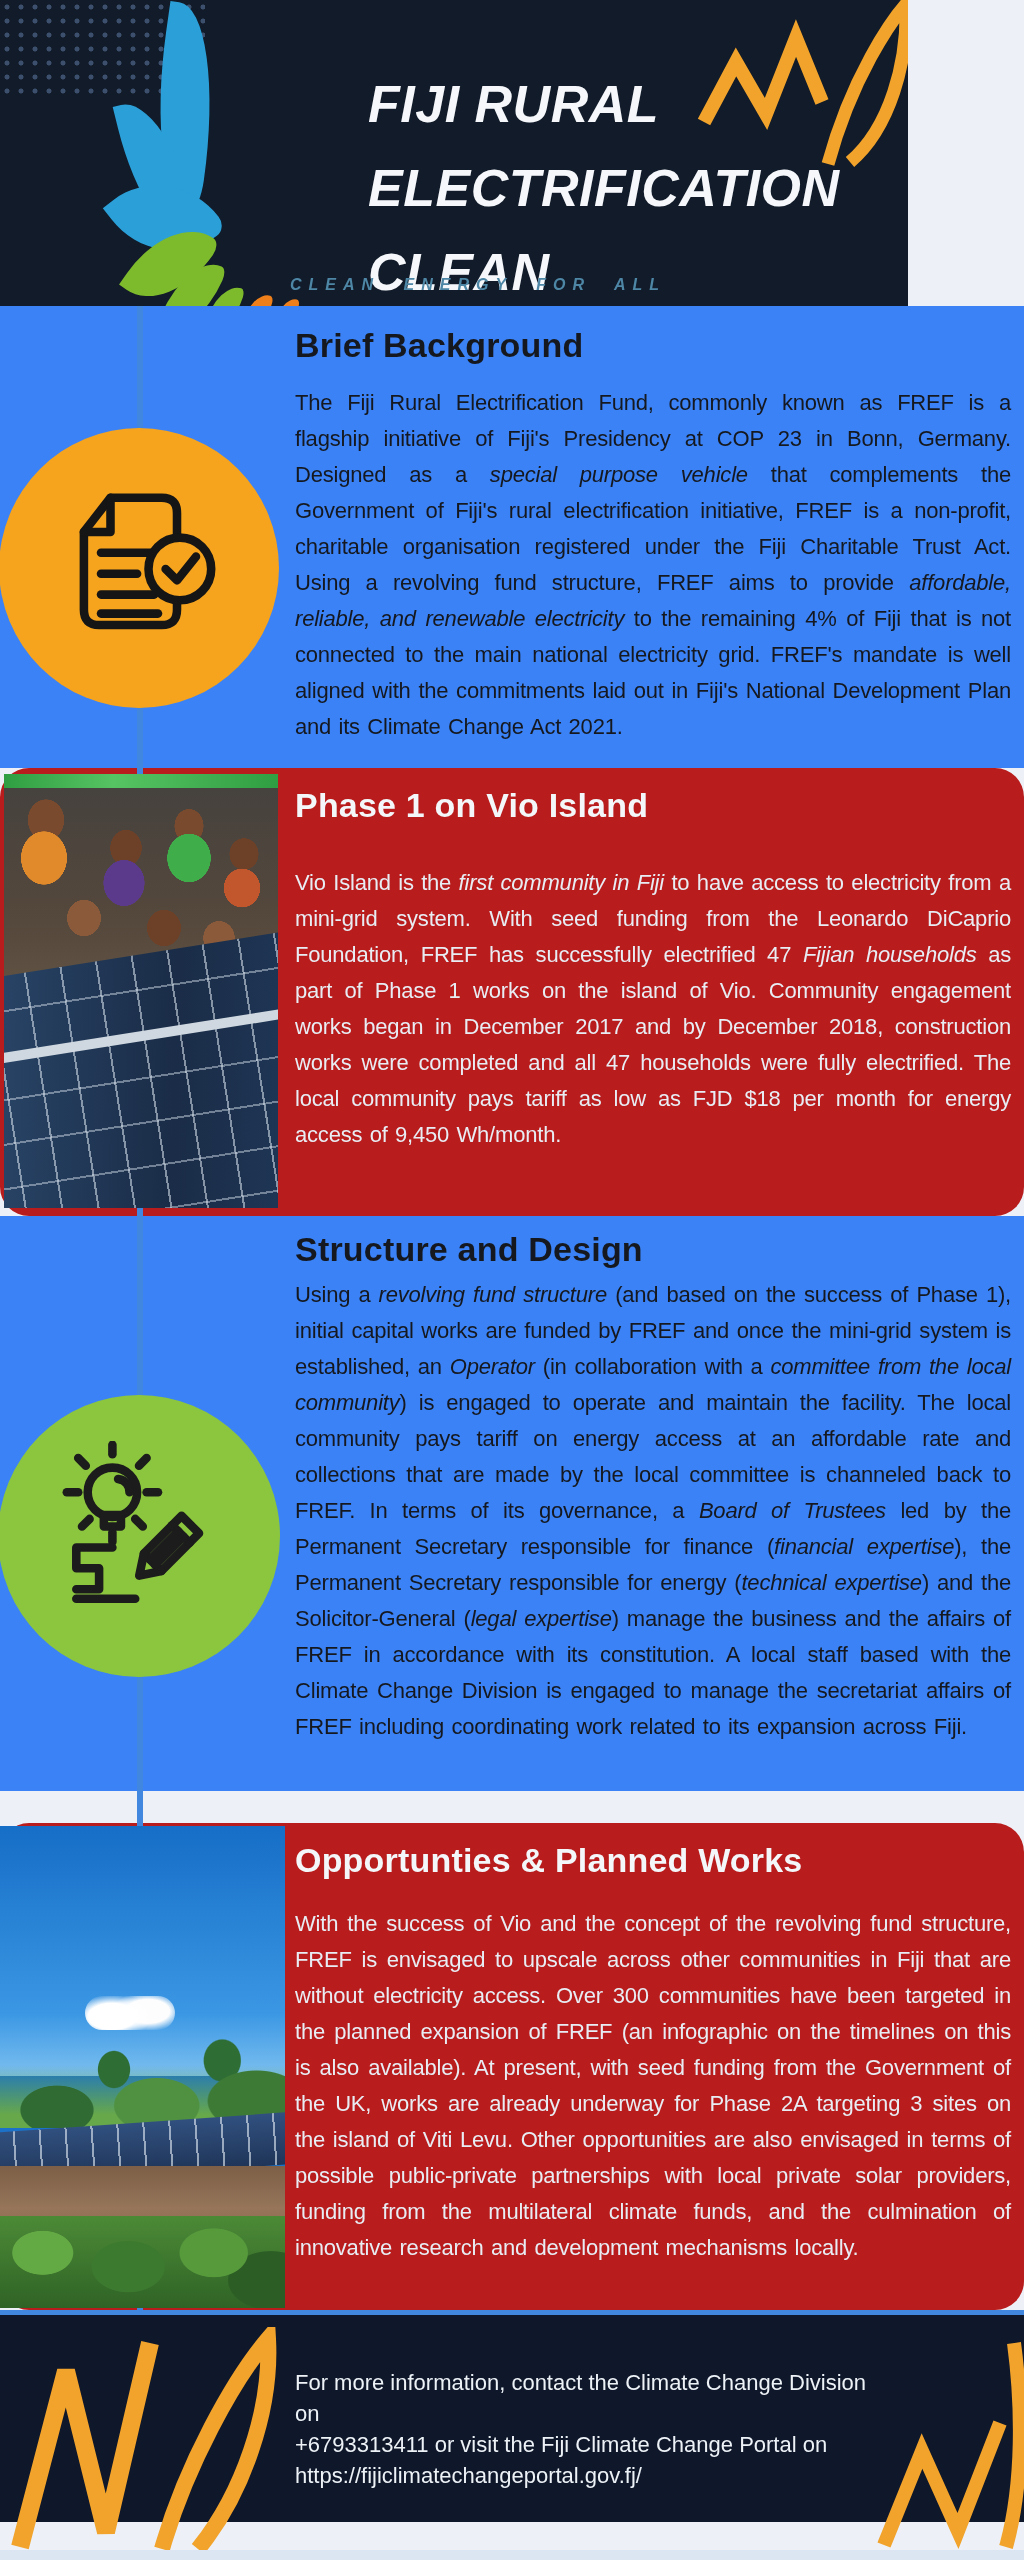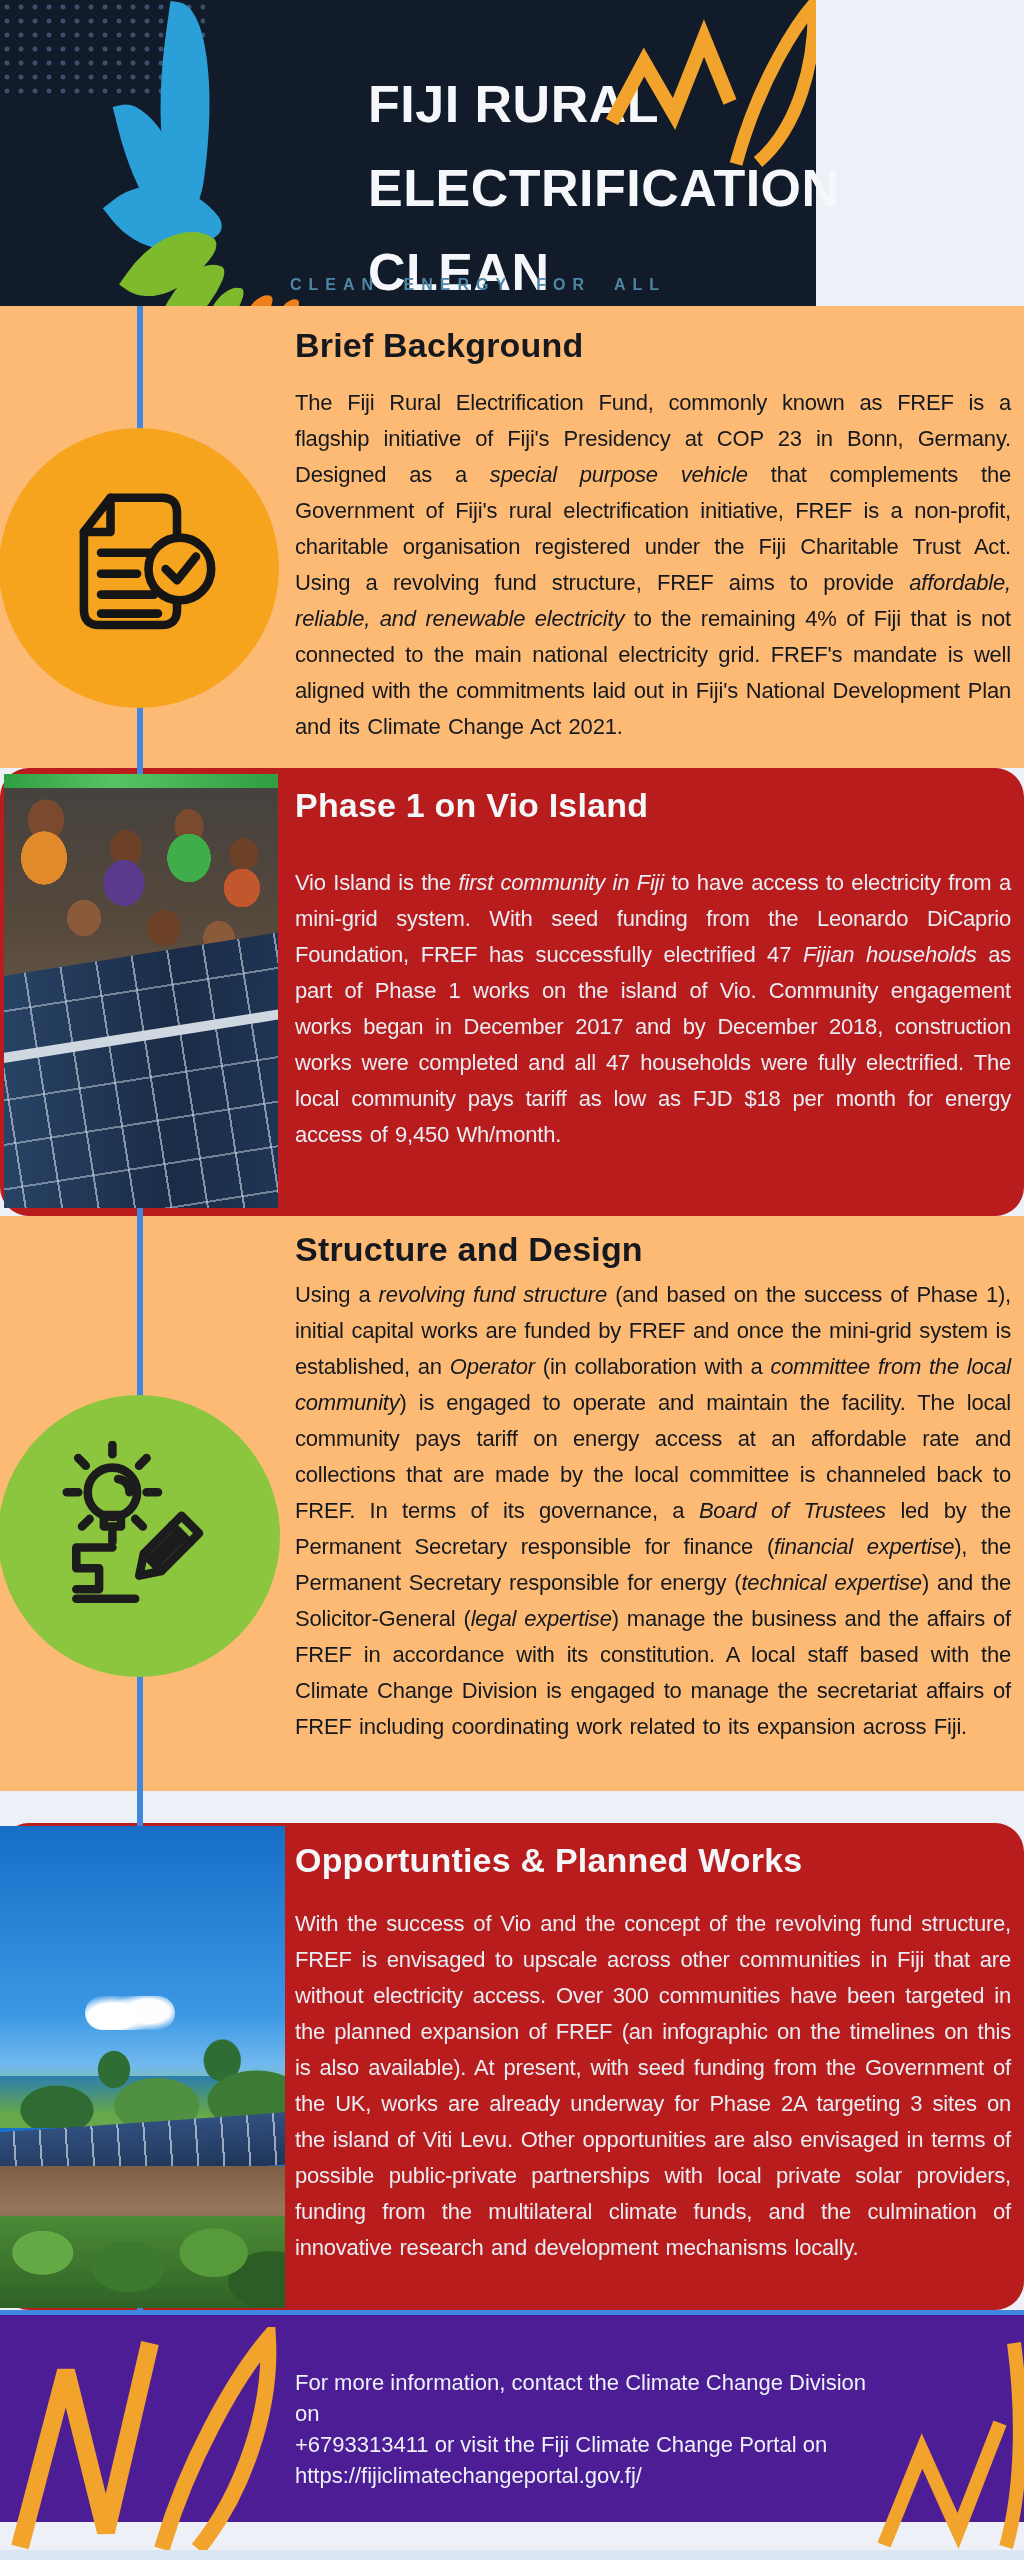--- a/index.html
+++ b/index.html
@@ -1,40 +1,40 @@
 <!DOCTYPE html>
 <html><head>
 <meta charset="utf-8">
 <style>
   html,body{margin:0;padding:0;background:#2a2f38;}
   .page{position:relative;width:1024px;height:2560px;margin:0 auto;overflow:hidden;
         background:#EDF1F7;font-family:"Liberation Sans",sans-serif;}
   
-  .hero{position:absolute;left:0;top:0;width:816px;height:306px;background:#111B29;}
+  .hero{position:absolute;left:0;top:0;width:908px;height:306px;background:#111B29;font-style:italic;}
   .dots{position:absolute;left:0;top:0;width:205px;height:95px;
         background-image:radial-gradient(circle,#44597a 2.2px,transparent 2.8px);
         background-size:14px 14px;opacity:.85;}
   .hero-title{position:absolute;left:368px;top:62px;color:#F5F7FA;font-weight:700;
         font-size:52px;line-height:84px;letter-spacing:.5px;}
   .tagline{position:absolute;left:290px;top:276px;color:#4E86A6;font-size:16px;
         font-weight:700;letter-spacing:7px;word-spacing:12px;}
   
   .wing{position:absolute;left:128px;top:2px;width:210px;height:312px;}
   .feather{position:absolute;border-radius:0 100% 18% 100%/0 100% 18% 100%;}
   .f1{left:28px;top:2px;width:58px;height:204px;background:#2B9FD8;transform:rotate(8deg);}
   .f2{left:2px;top:96px;width:56px;height:150px;background:#2B9FD8;transform:rotate(-14deg);}
   .f3{left:-6px;top:170px;width:86px;height:92px;background:#2B9FD8;transform:rotate(-38deg);}
   .f4{left:-4px;top:232px;width:92px;height:60px;background:#7DBB2C;transform:rotate(-55deg);}
   .f5{left:24px;top:274px;width:80px;height:42px;background:#7DBB2C;transform:rotate(-66deg);}
   .f6{left:70px;top:294px;width:52px;height:28px;background:#7DBB2C;transform:rotate(-72deg);}
   .f7{left:108px;top:300px;width:42px;height:24px;background:#EE7F1B;transform:rotate(-76deg);}
   .f8{left:142px;top:303px;width:34px;height:20px;background:#EE7F1B;transform:rotate(-80deg);}
   
   .sec{position:absolute;left:0;width:1024px;}
-  .sec.light{background:#fdba74;color:#15191F;}
+  .sec.light{background:#3b82f6;color:#15191F;}
   .sec.dark{background:#b91c1c;color:#E8EDF4;border-radius:29px;}
   .sec1{top:306px;height:462px;}
   .sec2{top:768px;height:448px;}
   .sec3{top:1216px;height:575px;}
   .sec4{top:1823px;height:487px;text-decoration:underline;}
   .col{position:absolute;left:295px;width:716px;}
   .sec-title{font-weight:700;font-size:34px;letter-spacing:.2px;}
   .dark .sec-title{color:#F4F7FA;}
   .para{text-align:justify;font-size:22px;line-height:36px;letter-spacing:-.2px;word-spacing:1.5px;}
   .b{font-weight:400;} .i{font-style:italic;}
@@ -95,21 +95,21 @@
   .p2-dirt{position:absolute;left:0;top:340px;width:100%;height:70px;
      background:linear-gradient(180deg,#7c5f46,#96755a 60%,#8a6a4e);}
   .p2-bush{position:absolute;left:0;top:390px;width:100%;height:92px;
      background:
       radial-gradient(50px 36px at 15% 40%,#63a944 60%,transparent 62%),
       radial-gradient(60px 42px at 45% 55%,#3c7a2f 60%,transparent 62%),
       radial-gradient(56px 40px at 75% 40%,#569a3c 60%,transparent 62%),
       radial-gradient(70px 48px at 95% 70%,#2c5d24 60%,transparent 62%),
       linear-gradient(180deg,#4c8a36,#2f6326);}
   
-  .footer{position:absolute;left:0;top:2315px;width:1024px;height:207px;background:#4c1d95;}
+  .footer{position:absolute;left:0;top:2315px;width:1024px;height:207px;background:#0f172a;}
   .footer-text{position:absolute;left:295px;top:52px;width:600px;color:#EDF2F7;
      font-size:22px;line-height:31px;}
   .scr{position:absolute;z-index:5;}
   .scr path{stroke:#F1A32C;fill:none;}
 </style>
 </head>
 <body>
 
 <div class="page">
 

